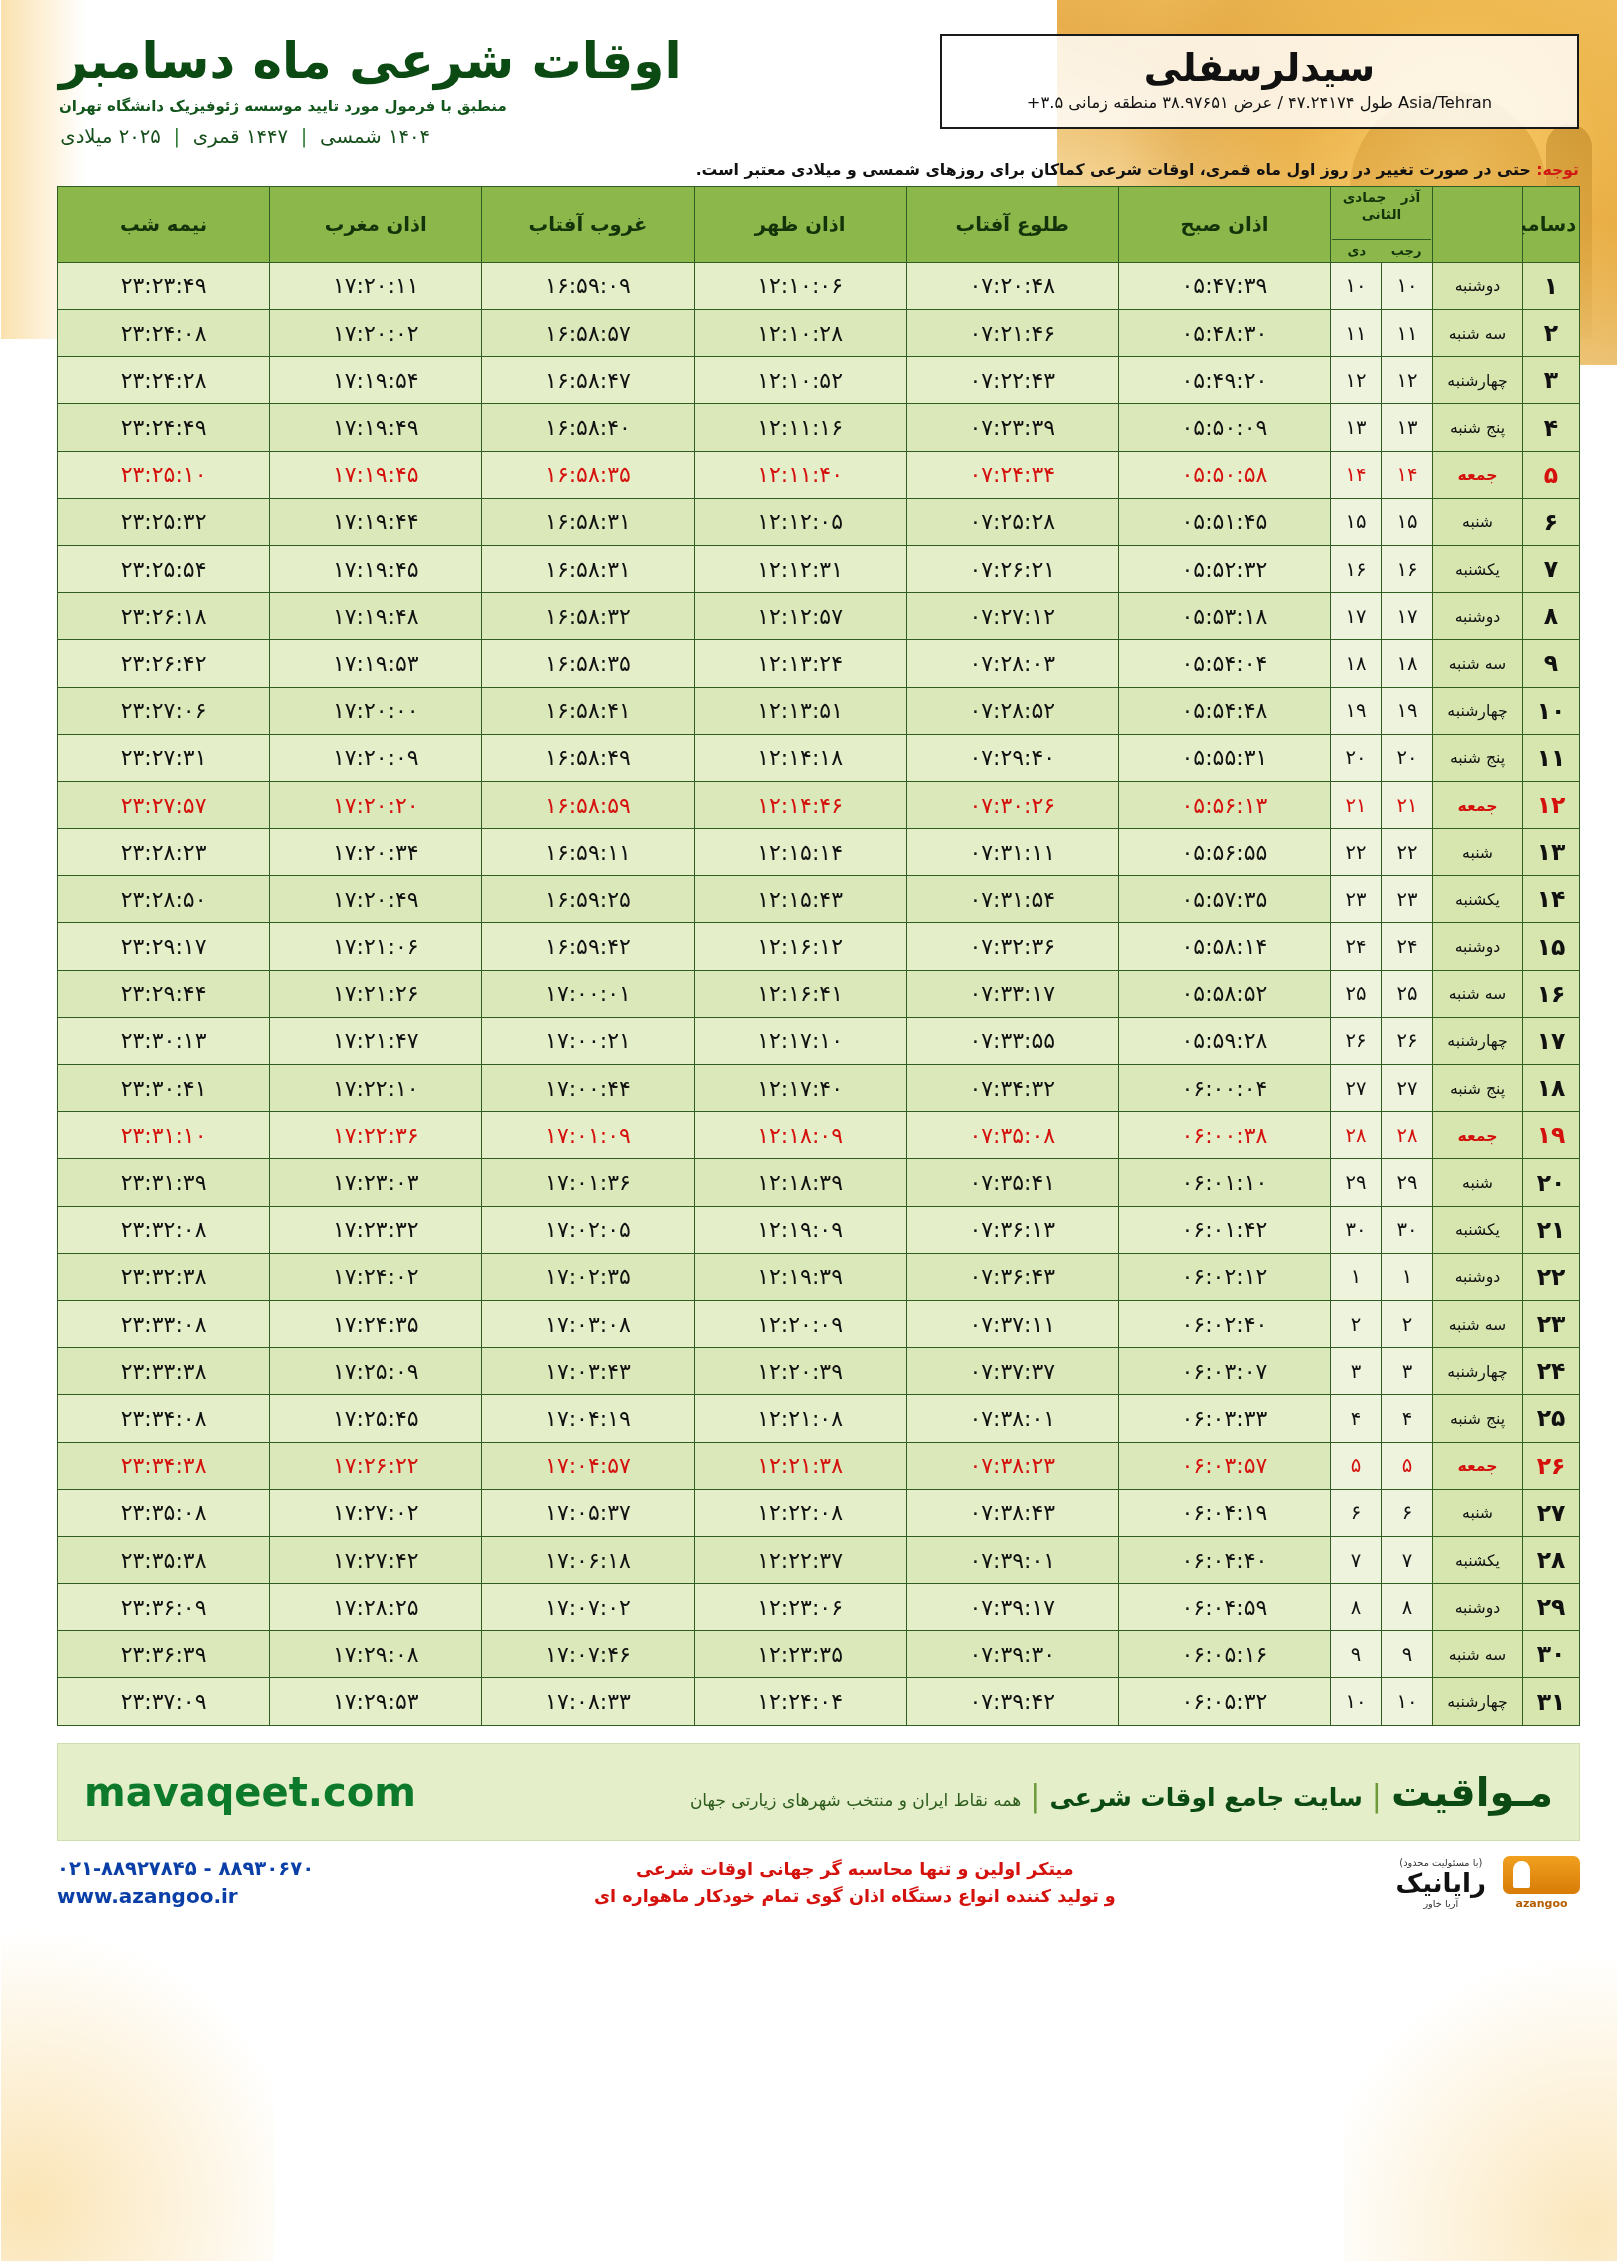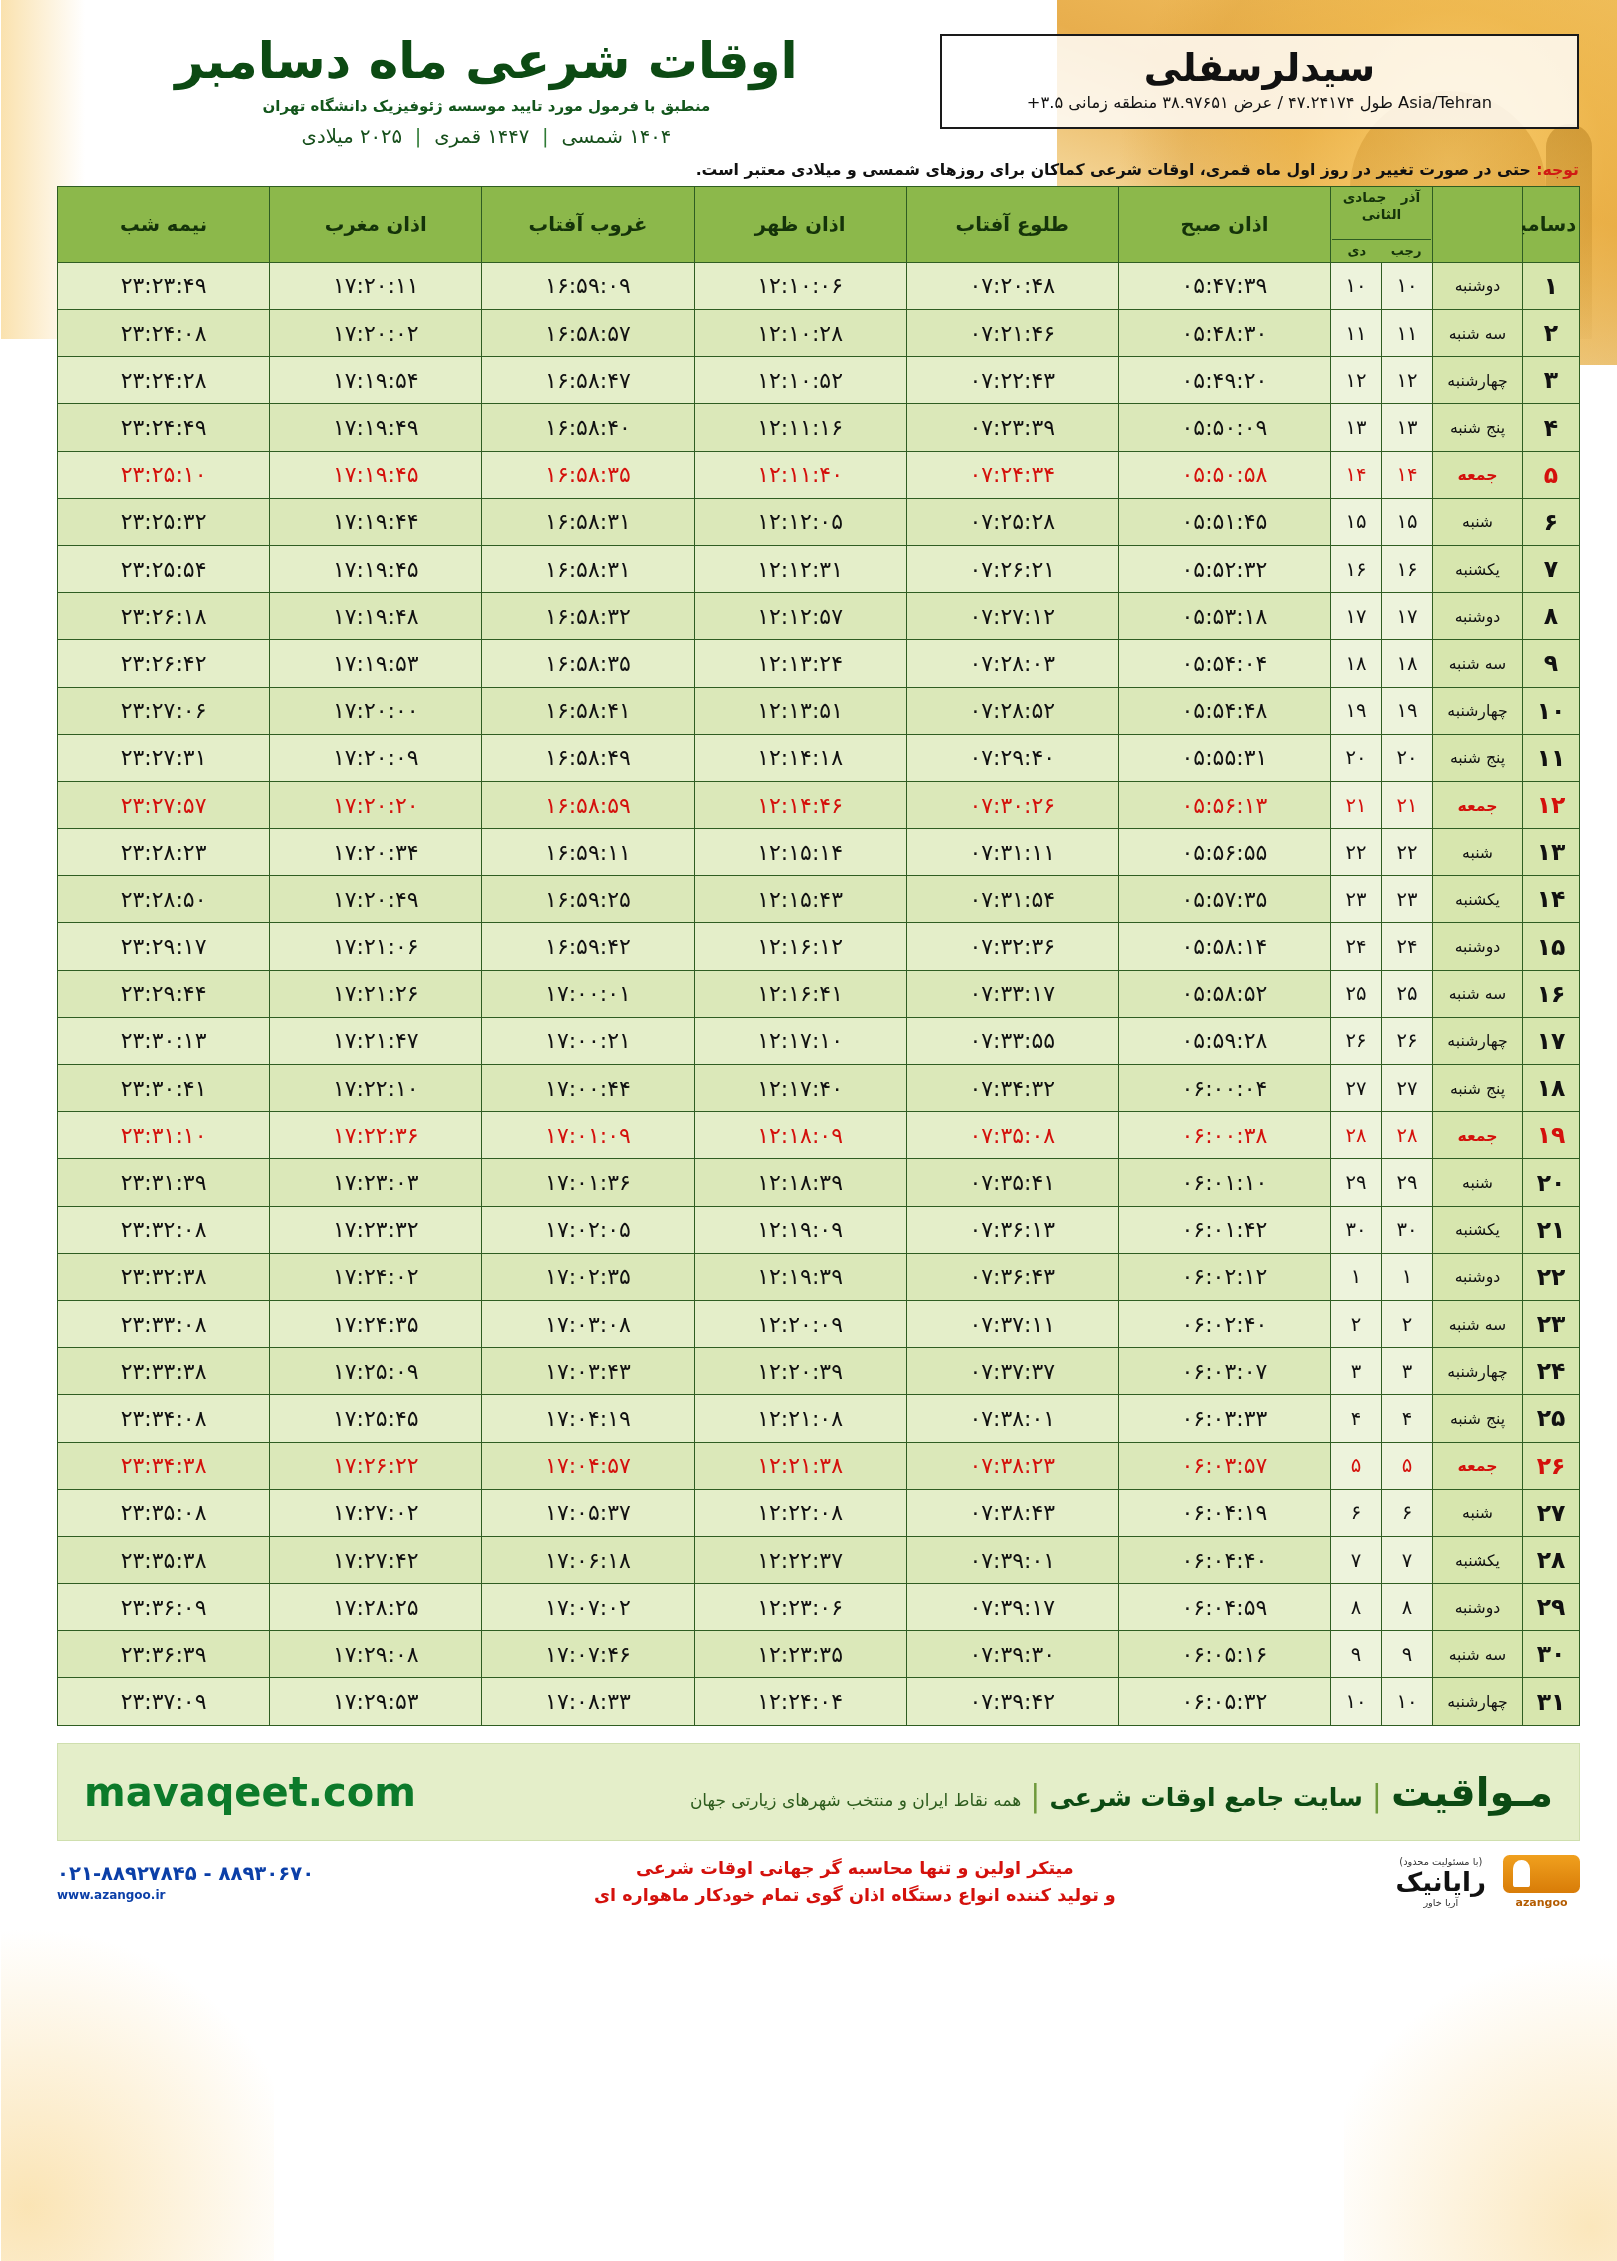--- a/index.html
+++ b/index.html
@@ -69,21 +69,21 @@
   
   .header {
     display: flex;
     flex-direction: row;
     align-items: flex-start;
     padding: 34px 39px 0 59px;
     gap: 19.6px;
   }
   .title-block {
     flex: 1 1 auto;
-    text-align: center;
+    text-align: left;
     padding-right: 6.5px;
   }
   .main-title {
     font-size: 50px;
     font-weight: bold;
     color: #0c4a13;
     line-height: 1.08;
     margin: 0 0 9px 0;
     letter-spacing: 0;
   }
@@ -307,21 +307,21 @@
     padding: 0 19.6px;
   }
   .footer-contact {
     text-align: left;
     direction: ltr;
     color: #0b3fa8;
     font-size: 19.6px;
     font-weight: bold;
     line-height: 1.4;
   }
-  .footer-contact .site { font-size: 12px; }
+  .footer-contact .site { font-size: 20px; }
 </style>
 </head>
 <body>
 
 <div class="page">
   <div class="hero-bg"></div>
   <div class="side-fade-left"></div>
   <div class="bottom-left-fade"></div>
   <div class="bottom-right-fade"></div>
 

